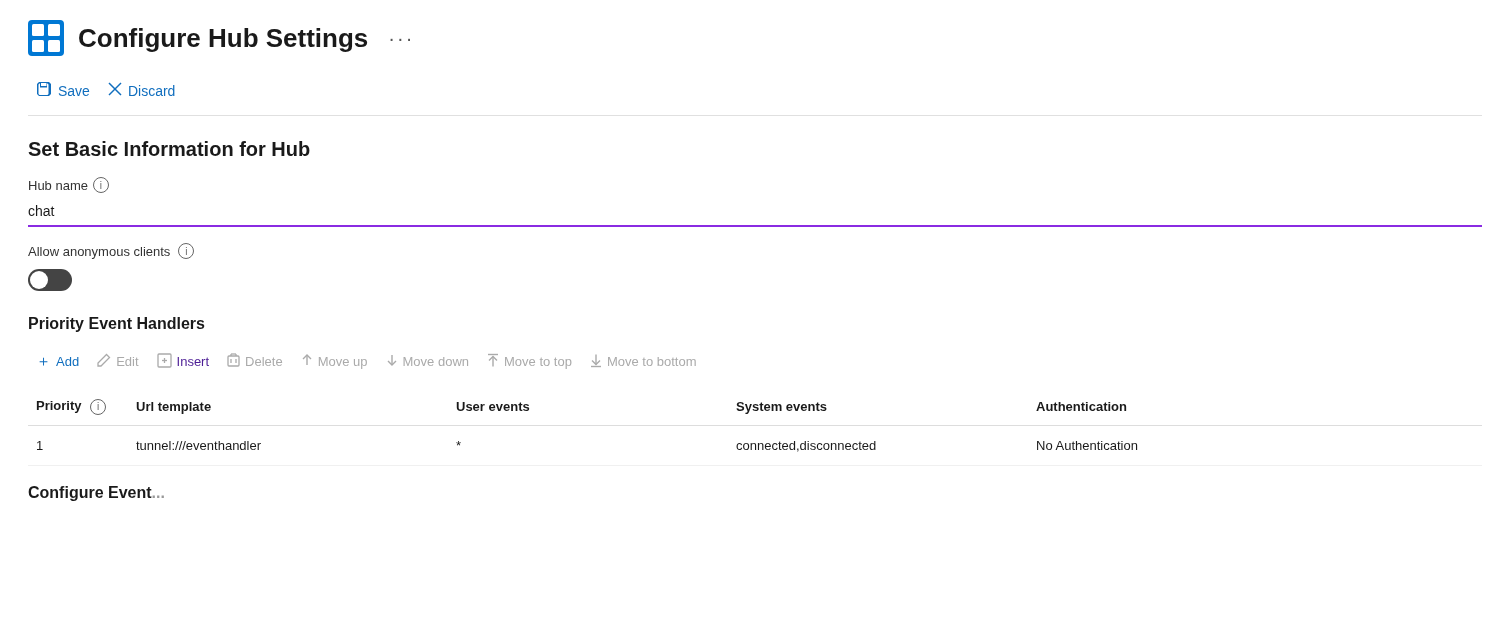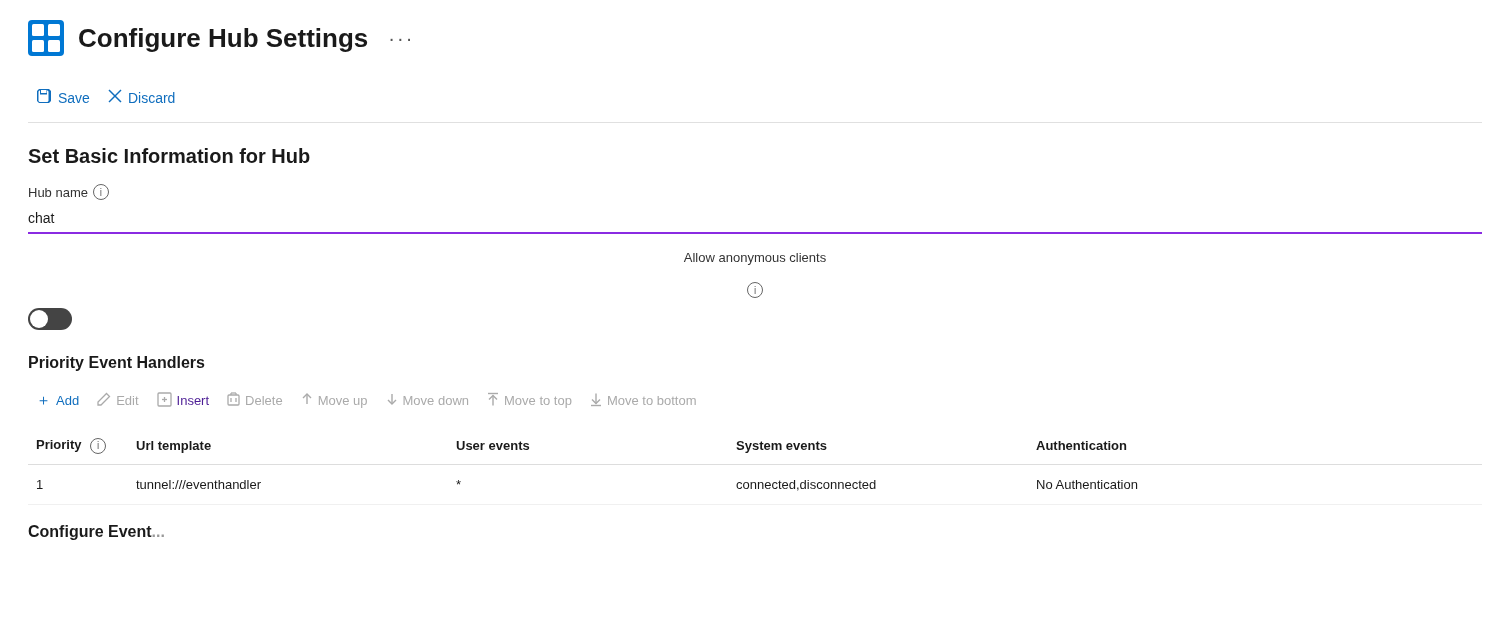--- a/index.html
+++ b/index.html
@@ -10,21 +10,21 @@
       color: #1a1a1a;
     }
     .page-container {
       padding: 20px 28px;
       max-width: 1510px;
     }
     .title-row {
       display: flex;
       align-items: center;
       gap: 14px;
-      margin-bottom: 18px;
+      margin-bottom: 11px;
     }
     .app-icon {
       width: 36px;
       height: 36px;
       flex-shrink: 0;
     }
     .page-title {
       font-size: 26px;
       font-weight: 600;
       color: #1a1a1a;
@@ -98,23 +98,22 @@
       padding: 6px 0;
       margin-bottom: 16px;
       color: #1a1a1a;
       background: transparent;
     }
     .allow-anon-label {
       font-size: 13px;
       color: #333;
       display: flex;
       align-items: center;
-      gap: 17px;
+      gap: 8px;
       margin-bottom: 10px;
-      flex-direction: column;
     }
     
     .toggle-container {
       display: inline-flex;
       align-items: center;
       cursor: pointer;
       margin-bottom: 24px;
     }
     .toggle-track {
       width: 44px;

